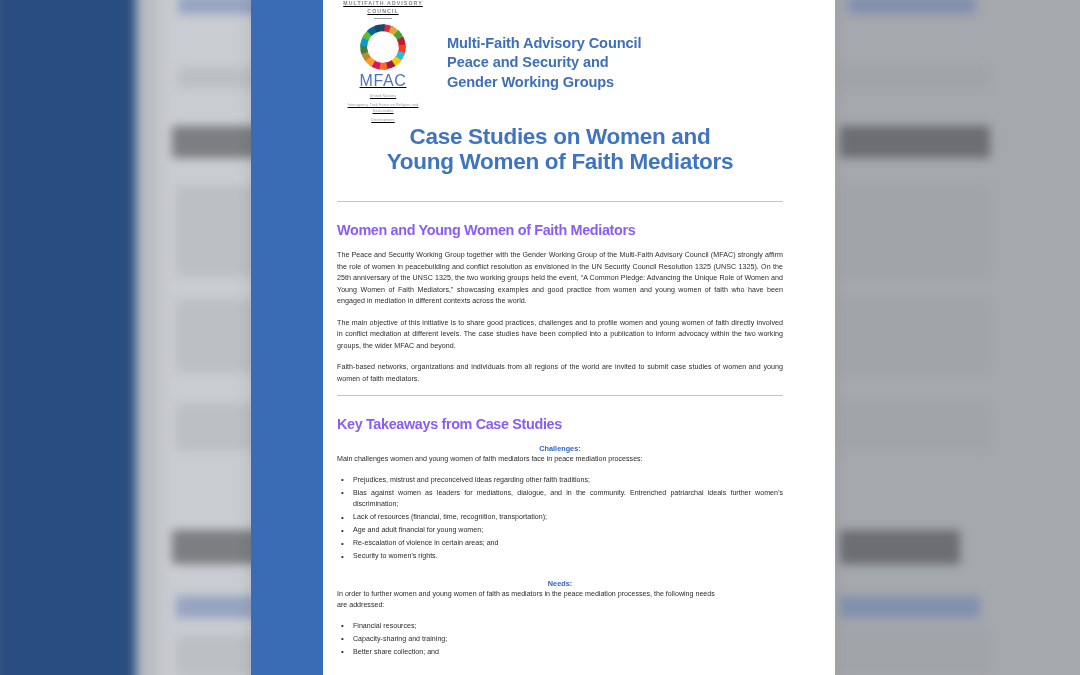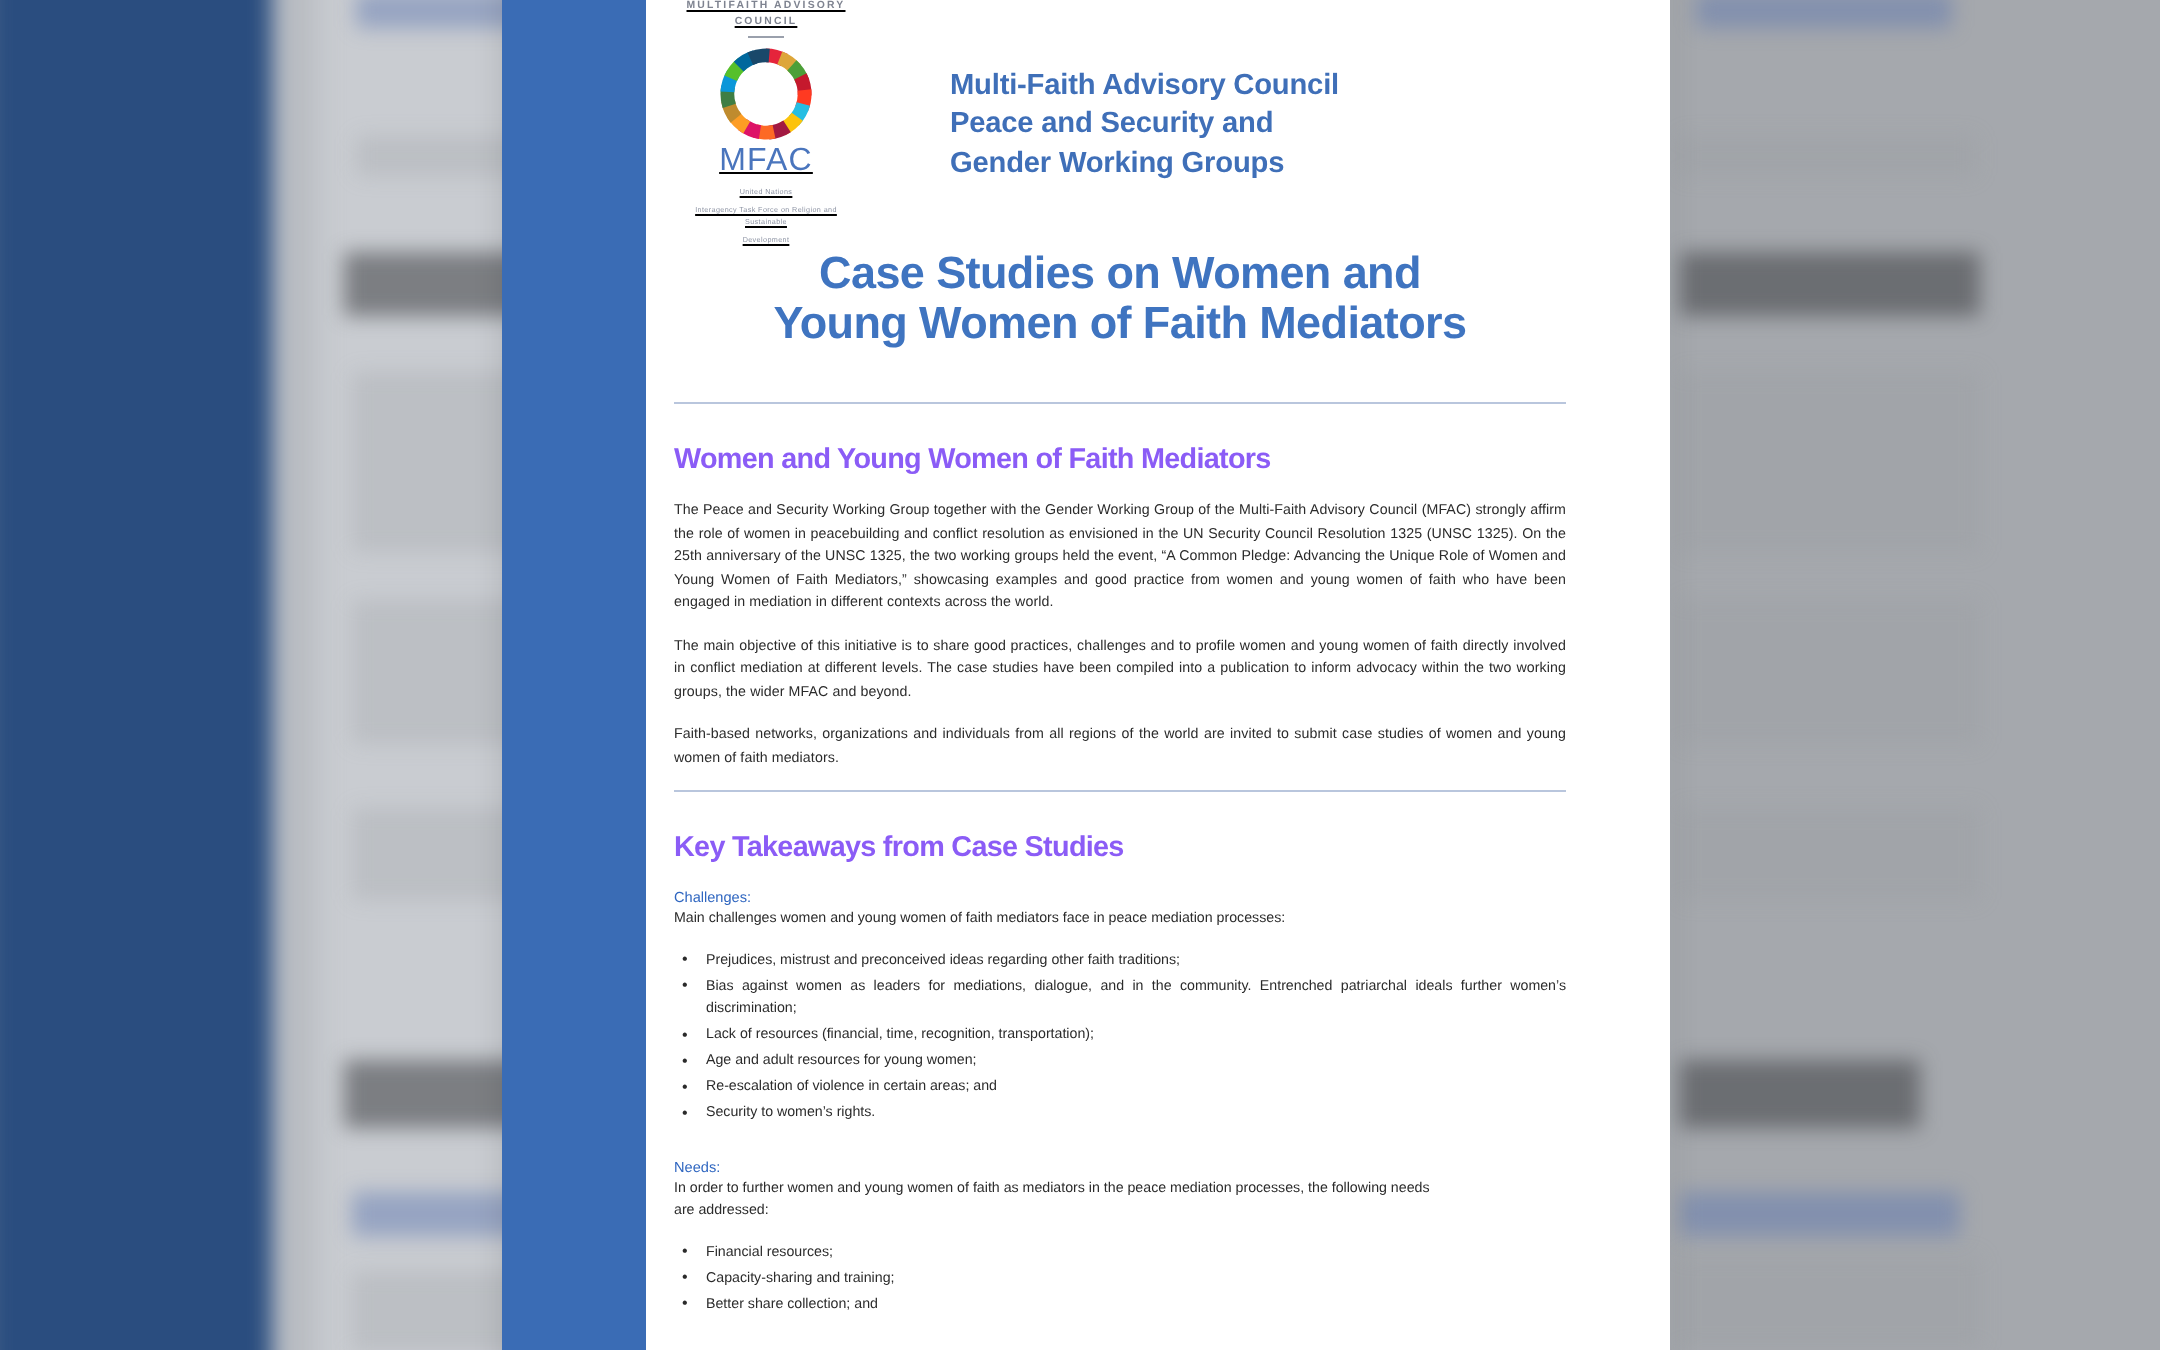--- a/index.html
+++ b/index.html
@@ -164,21 +164,20 @@
     letter-spacing: 0.2px;
   }
 
   .org-title {
     padding-top: 34px;
     font-size: 14.6px;
     font-weight: 700;
     color: #3f6fb8;
     line-height: 1.32;
     letter-spacing: -0.1px;
-    margin-left: 28px;
   }
 
   
   .main-title {
     font-size: 22.5px;
     font-weight: 700;
     color: #3f74c0;
     line-height: 1.12;
     letter-spacing: -0.3px;
     margin-top: 6px;
@@ -205,23 +204,24 @@
     font-size: 7.1px;
     line-height: 1.62;
     color: #2b2b2b;
     text-align: justify;
     margin-bottom: 10px;
     letter-spacing: 0.05px;
   }
 
   .sub-label {
     font-size: 7.3px;
-    font-weight: 400;
+    font-weight: 700;
     color: #2f66c0;
     margin-bottom: 1px;
+    text-align: center;
   }
 
   p.lead {
     font-size: 7.1px;
     line-height: 1.62;
     color: #2b2b2b;
     margin-bottom: 9px;
   }
 
   ul.bullets {
@@ -352,21 +352,21 @@
 
       <h2 class="section-h2">Key Takeaways from Case Studies</h2>
 
       <div class="sub-label">Challenges:</div>
       <p class="lead">Main challenges women and young women of faith mediators face in peace mediation processes:</p>
 
       <ul class="bullets">
         <li>Prejudices, mistrust and preconceived ideas regarding other faith traditions;</li>
         <li class="just">Bias against women as leaders for mediations, dialogue, and in the community. Entrenched patriarchal ideals further women’s discrimination;</li>
         <li>Lack of resources (financial, time, recognition, transportation);</li>
-        <li>Age and adult resources for young women;</li>
+        <li>Age and adult financial for young women;</li>
         <li>Re-escalation of violence in certain areas; and</li>
         <li>Security to women’s rights.</li>
       </ul>
 
       <div class="spacer-md"></div>
 
       <div class="sub-label">Needs:</div>
       <p class="lead" style="max-width:380px;">In order to further women and young women of faith as mediators in the peace mediation processes, the following needs are addressed:</p>
 
       <ul class="bullets">

